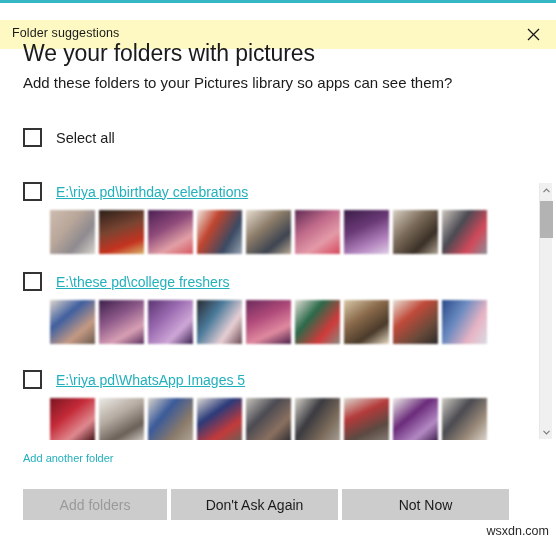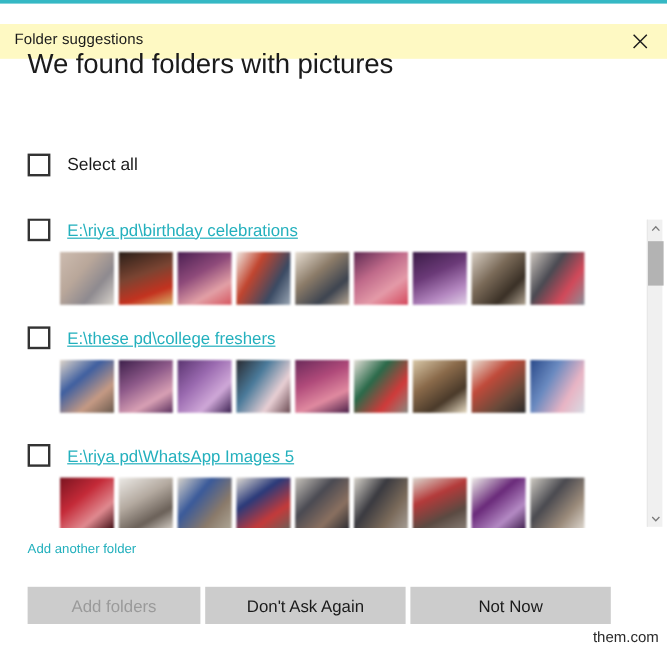--- a/index.html
+++ b/index.html
@@ -228,21 +228,22 @@
     <div class="close-button">
       <span>
         <svg width="13" height="13" viewBox="0 0 13 13">
           <line x1="1" y1="1" x2="12" y2="12" stroke="#1a1a1a" stroke-width="1.2"></line>
           <line x1="12" y1="1" x2="1" y2="12" stroke="#1a1a1a" stroke-width="1.2"></line>
         </svg>
       </span>
     </div>
   </div>
 
-  <div class="heading">We found folders with pictures</div>
+  <div class="heading">We your folders with pictures</div>
+  <div class="subheading">Add these folders to your Pictures library so apps can see them?</div>
 
   <div class="select-all-row">
     <span class="cbx"></span>
     <span class="select-all-label">Select all</span>
   </div>
 
   <div class="list-region">
 
     <div class="folder-group" style="top:0px;">
       <div class="folder-head">
@@ -315,15 +316,15 @@
   </div>
 
   <a class="add-another">Add another folder</a>
 
   <div class="footer">
     <button class="btn w1 disabled">Add folders</button>
     <button class="btn w2">Don't Ask Again</button>
     <button class="btn w3">Not Now</button>
   </div>
 
-  <div class="watermark">them.com</div>
+  <div class="watermark">wsxdn.com</div>
 
 </div>
 
 </body></html>

